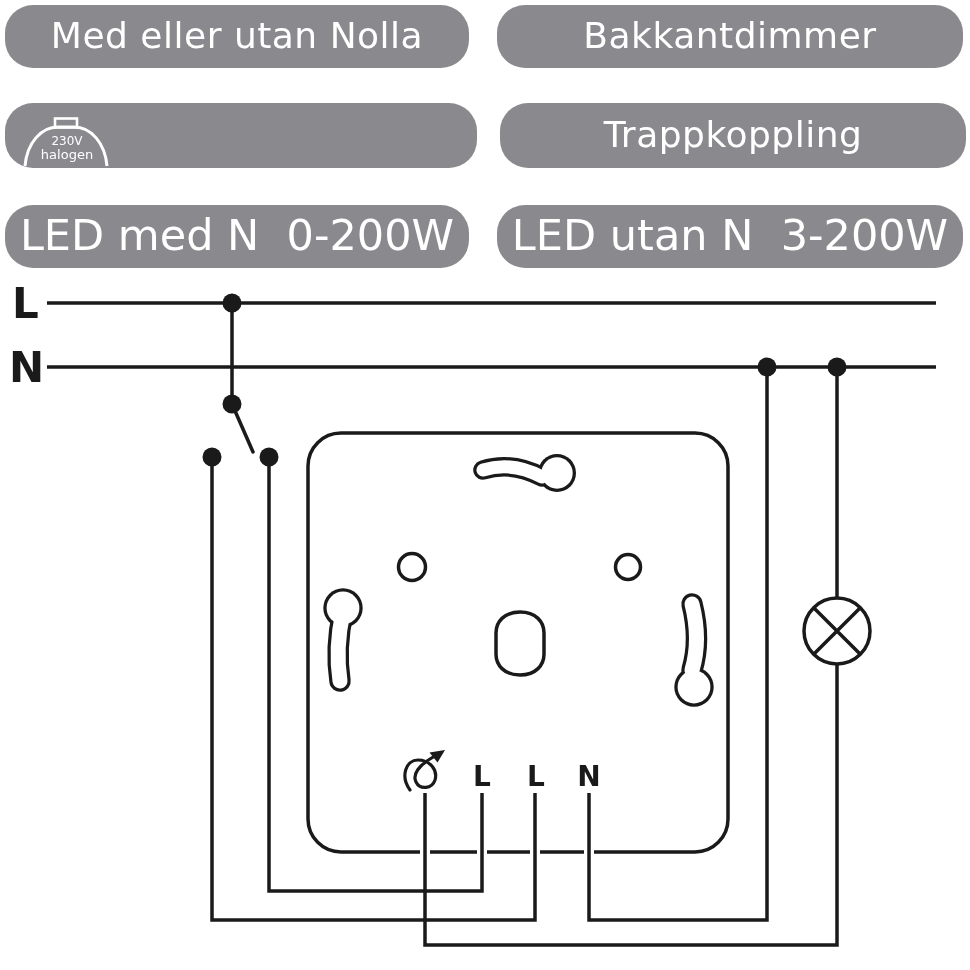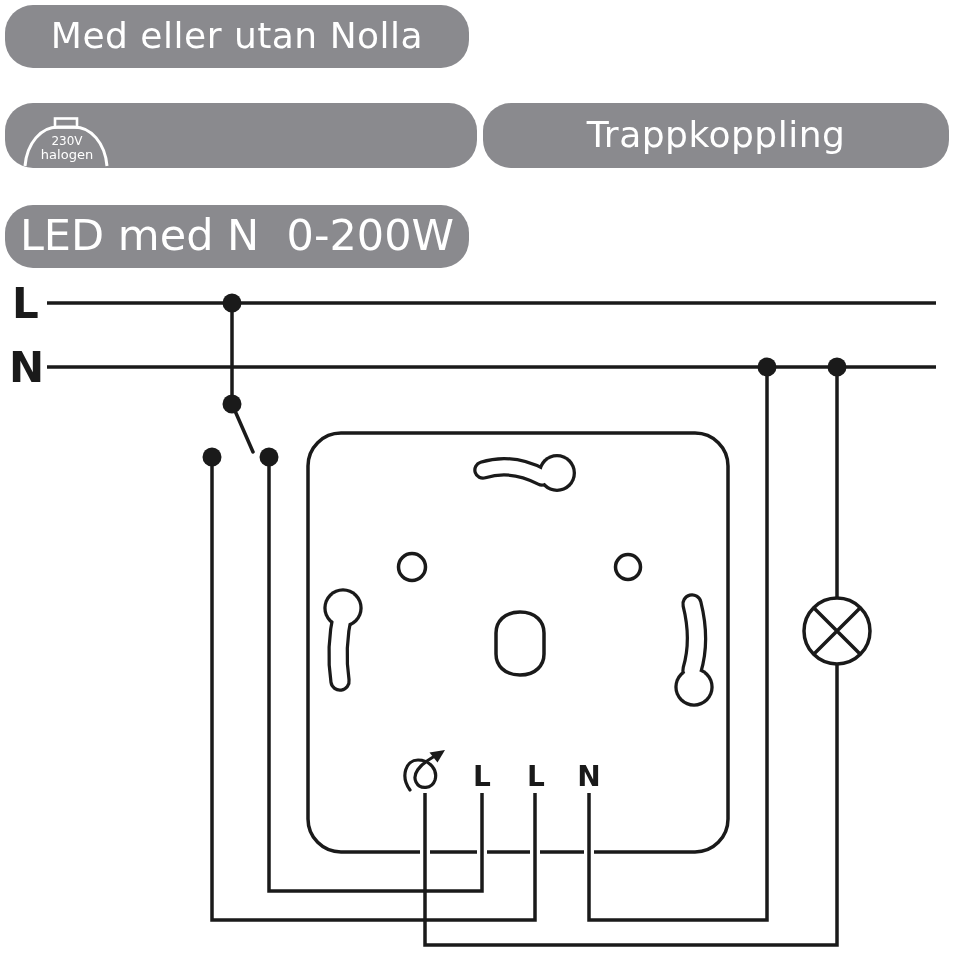--- a/index.html
+++ b/index.html
@@ -13,52 +13,58 @@
     color:#ffffff;
   }
   .badge-label{
     white-space:pre;font-size:36px;line-height:1;letter-spacing:.5px;
     transform:translateY(-1px);
   }
   .badge-label.small{font-size:43px;letter-spacing:0;}
   #b-r1l{left:5px;top:5px;width:464px;height:63px;}
   #b-r1r{left:497px;top:5px;width:466px;height:63px;}
   #b-r2l{left:5px;top:103px;width:464px;height:65px;padding-left:8px;}
-  #b-r2r{left:483px;top:103px;width:466px;height:65px;}
+  #b-r2r{left:500px;top:103px;width:466px;height:65px;}
   #b-r3l{left:5px;top:205px;width:464px;height:63px;}
   #b-r3r{left:497px;top:205px;width:466px;height:63px;}
   #halogen-icon{position:absolute;left:17px;bottom:1px;}
   #diagram{position:absolute;left:0;top:280px;}
   .ink{stroke:#1a1a1a;fill:none;stroke-width:3.5;}
   .dot{fill:#1a1a1a;stroke:none;}
   .lbl{font-family:"DejaVu Sans",sans-serif;font-weight:bold;fill:#1a1a1a;}
 </style>
 </head>
 <body>
 
 <div id="stage">
 
   <div class="badge" id="b-r1l">
     <span class="badge-label">Med eller utan Nolla</span>
   </div>
+  <div class="badge" id="b-r1r">
+    <span class="badge-label">Bakkantdimmer</span>
+  </div>
 
   <div class="badge" id="b-r2l">
     <svg id="halogen-icon" width="90" height="50" viewBox="0 0 90 50">
       <rect x="33" y="1.5" width="22" height="9" fill="none" stroke="#ffffff" stroke-width="2.6"></rect>
       <path d="M3,49 C5,26 19,10 36,10 L52,10 C69,10 83,26 85,49" fill="none" stroke="#ffffff" stroke-width="3"></path>
       <text x="45" y="28" font-size="12" fill="#ffffff" text-anchor="middle">230V</text>
       <text x="45" y="42" font-size="13" fill="#ffffff" text-anchor="middle">halogen</text>
     </svg>
   </div>
   <div class="badge" id="b-r2r">
     <span class="badge-label">Trappkoppling</span>
   </div>
 
   <div class="badge" id="b-r3l">
     <span class="badge-label small">LED med N  0-200W</span>
+  </div>
+  <div class="badge" id="b-r3r">
+    <span class="badge-label small">LED utan N  3-200W</span>
   </div>
 
   <svg id="diagram" width="970" height="690" viewBox="0 280 970 690">
 
     <text class="lbl" x="12" y="318" font-size="42">L</text>
     <text class="lbl" x="9" y="382" font-size="42">N</text>
 
     <path class="ink" d="M47,303 H936"></path>
     <path class="ink" d="M47,367 H936"></path>
 

